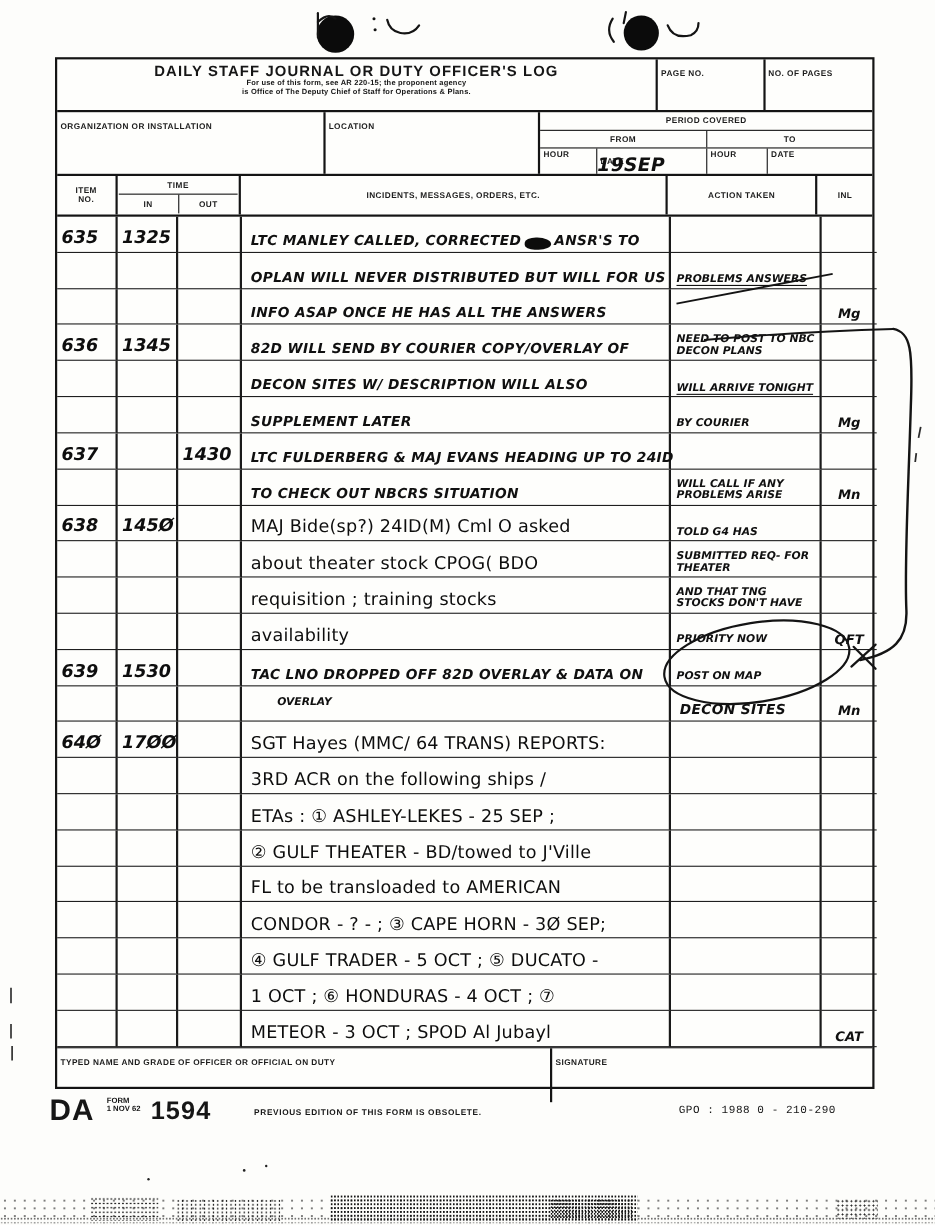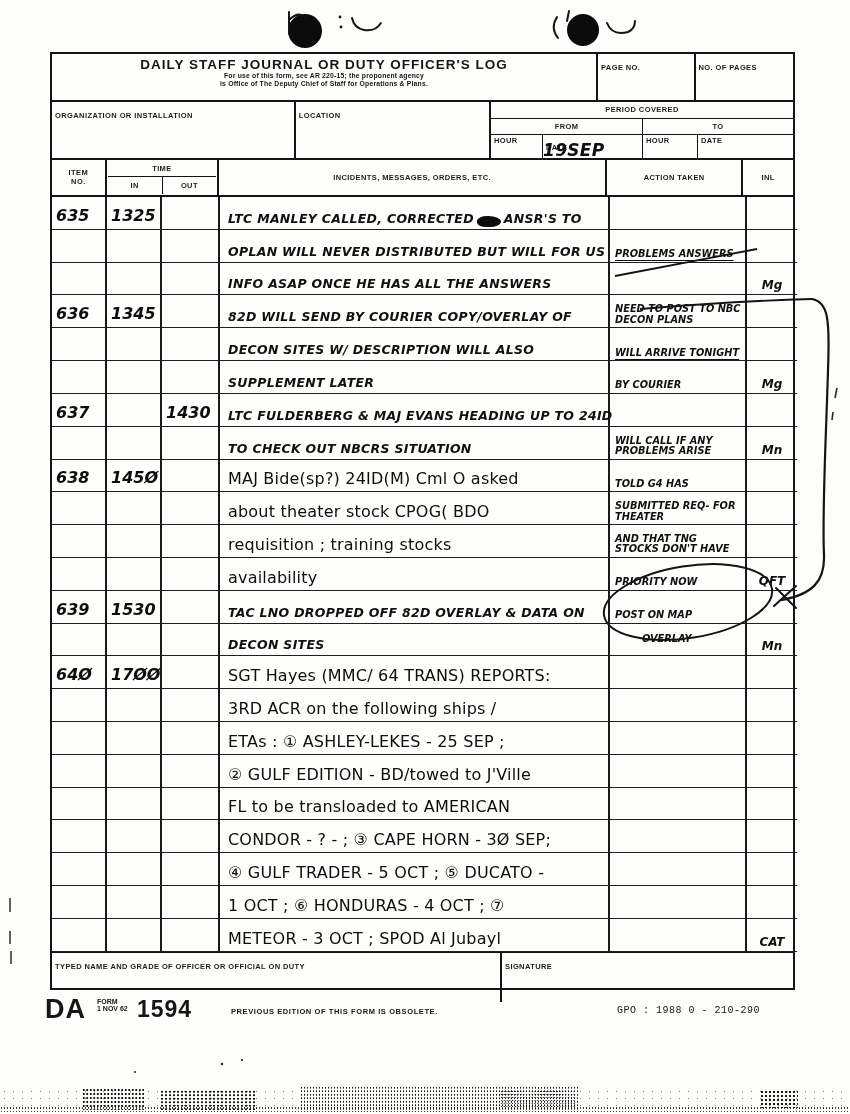--- a/index.html
+++ b/index.html
@@ -241,22 +241,22 @@
         <div class="cell c-inl">QFT</div>
         <div class="cell c-item">639</div>
         <div class="cell c-in">1530</div>
         <div class="cell c-out"></div>
         <div class="cell c-inc hwA">TAC LNO DROPPED OFF 82D OVERLAY &amp; DATA ON</div>
         <div class="cell c-act">POST ON MAP</div>
         <div class="cell c-inl"></div>
         <div class="cell c-item"></div>
         <div class="cell c-in"></div>
         <div class="cell c-out"></div>
+        <div class="cell c-act ind">OVERLAY</div>
         <div class="cell c-inc hwA">DECON SITES</div>
-        <div class="cell c-act ind">OVERLAY</div>
         <div class="cell c-inl">Mn</div>
         <div class="cell c-item">64Ø</div>
         <div class="cell c-in">17ØØ</div>
         <div class="cell c-out"></div>
         <div class="cell c-inc hwB">SGT Hayes (MMC/ 64 TRANS) REPORTS:</div>
         <div class="cell c-act"></div>
         <div class="cell c-inl"></div>
         <div class="cell c-item"></div>
         <div class="cell c-in"></div>
         <div class="cell c-out"></div>
@@ -265,21 +265,21 @@
         <div class="cell c-inl"></div>
         <div class="cell c-item"></div>
         <div class="cell c-in"></div>
         <div class="cell c-out"></div>
         <div class="cell c-inc hwB">ETAs : ① ASHLEY-LEKES - 25 SEP ;</div>
         <div class="cell c-act"></div>
         <div class="cell c-inl"></div>
         <div class="cell c-item"></div>
         <div class="cell c-in"></div>
         <div class="cell c-out"></div>
-        <div class="cell c-inc hwB">② GULF EDITION - BD/towed to J'Ville</div>
+        <div class="cell c-inc hwB">② GULF THEATER - BD/towed to J'Ville</div>
         <div class="cell c-act"></div>
         <div class="cell c-inl"></div>
         <div class="cell c-item"></div>
         <div class="cell c-in"></div>
         <div class="cell c-out"></div>
         <div class="cell c-inc hwB">FL to be transloaded to AMERICAN</div>
         <div class="cell c-act"></div>
         <div class="cell c-inl"></div>
         <div class="cell c-item"></div>
         <div class="cell c-in"></div>

